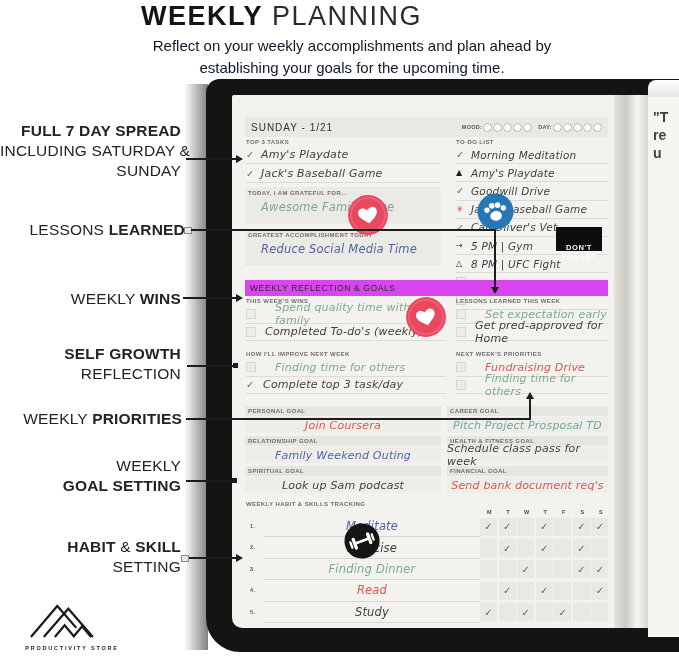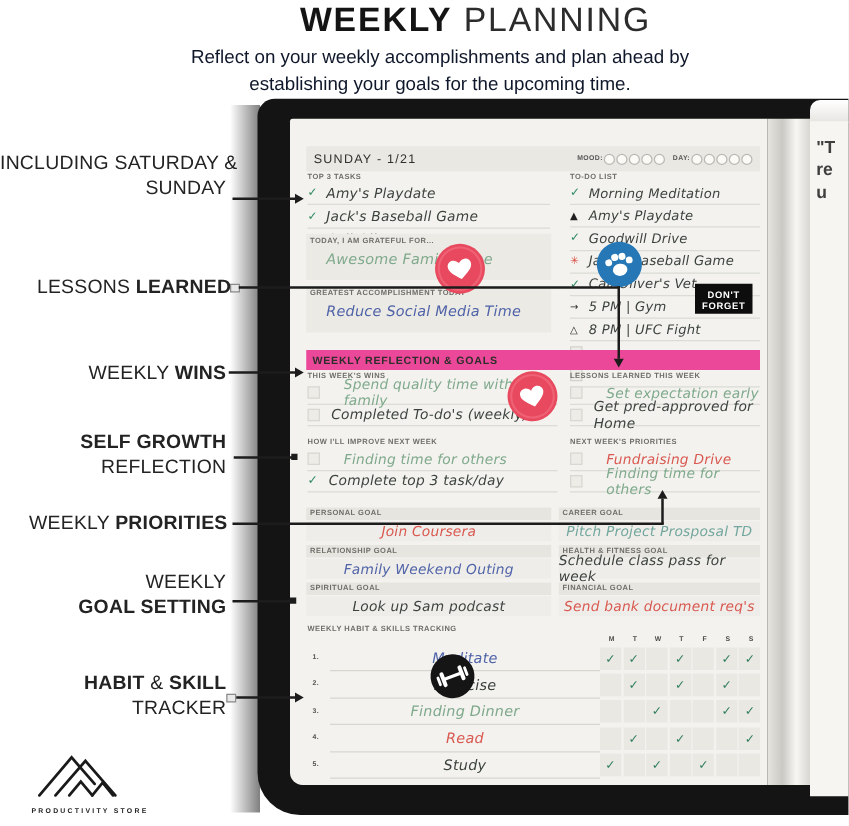--- a/index.html
+++ b/index.html
@@ -1,20 +1,20 @@
 <!DOCTYPE html>
 <html><head>
 <meta charset="utf-8">
 <style>
   html,body{margin:0;padding:0;background:#fff}
   .canvas{position:relative;width:679px;height:661px;background:#ffffff;overflow:hidden;
           font-family:"Liberation Sans",sans-serif;color:#222}
 
   
-  .title{position:absolute;left:141px;top:1px;width:380px;text-align:right;
+  .title{position:absolute;left:141px;top:1px;width:380px;text-align:left;
          font-size:27px;letter-spacing:1.5px;color:#141414;white-space:nowrap}
   .title .b{font-weight:700}
   .title .l{font-weight:400;color:#2c2c2c}
   .subtitle{position:absolute;left:92px;top:35px;width:520px;text-align:center;
             font-size:15px;line-height:22px;color:#0f172a}
 
   
   .ann{position:absolute;text-align:right;color:#232323;font-size:15.5px;line-height:20px;
        letter-spacing:.2px;white-space:nowrap}
   .ann .b{font-weight:700}
@@ -83,25 +83,25 @@
   .gbox-value{margin:4px 0 0 16px;font-size:11.5px}
 
   .sticker{position:absolute;z-index:3}
   .heart1{left:115px;top:99px;width:42px;height:42px;transform:rotate(-10deg)}
   .paw1{left:244px;top:97px;width:39px;height:39px;transform:rotate(-8deg)}
   .heart2{left:173px;top:201px;width:42px;height:42px;transform:rotate(-14deg)}
   .dumbbell1{left:111px;top:427px;width:38px;height:38px;transform:rotate(-6deg)}
 
   .badge{position:absolute;left:324px;top:132px;width:46px;height:24px;background:#0d0d0d;color:#fff;
          text-align:center;font-size:7.5px;font-weight:700;letter-spacing:.6px;line-height:9px;
-         padding-top:4px;box-sizing:border-box}
+         padding-top:16px;box-sizing:border-box}
   .badge span{display:block}
 
-  .banner{position:absolute;left:13px;top:185px;width:363px;height:16px;background:#ec4899;
-          font-size:8.5px;font-weight:700;letter-spacing:.6px;color:#2e2e2c;display:flex;
+  .banner{position:absolute;left:13px;top:185px;width:363px;height:16px;background:#d946ef;
+          font-size:8.5px;font-weight:400;letter-spacing:.6px;color:#2e2e2c;display:flex;
           align-items:center;padding-left:5px;box-sizing:border-box}
 
   .lbl-wins{position:absolute;left:14px;top:203px}
   .lbl-lessons{position:absolute;left:224px;top:203px}
   .lbl-improve{position:absolute;left:14px;top:256px}
   .lbl-priorities{position:absolute;left:224px;top:256px}
   .reflist{position:absolute;width:200px}
   .wins{left:14px;top:211px}
   .lessons{left:224px;top:211px;width:152px}
   .improve{left:14px;top:264px}
@@ -142,20 +142,21 @@
   <div class="title">
     <span class="b">WEEKLY</span>
     <span class="l">PLANNING</span>
   </div>
   <div class="subtitle">
     <div>Reflect on your weekly accomplishments and plan ahead by</div>
     <div>establishing your goals for the upcoming time.</div>
   </div>
 
   <div class="ann ann-spread">
+    <div class="b">FULL 7 DAY SPREAD</div>
     <div>INCLUDING SATURDAY &amp;</div>
     <div>SUNDAY</div>
   </div>
   <div class="ann ann-lessons">
     <span>LESSONS</span>
     <span class="b">LEARNED</span>
   </div>
   <div class="ann ann-growth">
     <div class="b">SELF GROWTH</div>
     <div>REFLECTION</div>
@@ -169,21 +170,21 @@
     <span class="b">PRIORITIES</span>
   </div>
   <div class="ann ann-goals">
     <div>WEEKLY</div>
     <div class="b">GOAL SETTING</div>
   </div>
   <div class="ann ann-habit">
     <div><span class="b">HABIT</span>
       <span>&amp;</span>
       <span class="b">SKILL</span></div>
-    <div>TRACKER</div>
+    <div>SETTING</div>
   </div>
 
   <div class="shadow-left"></div>
   <div class="book"></div>
   <div class="page-curl"></div>
   <div class="curl-top"></div>
   <div class="page2"></div>
   <div class="quote">
     <span>"T</span>
     <span>re</span>

